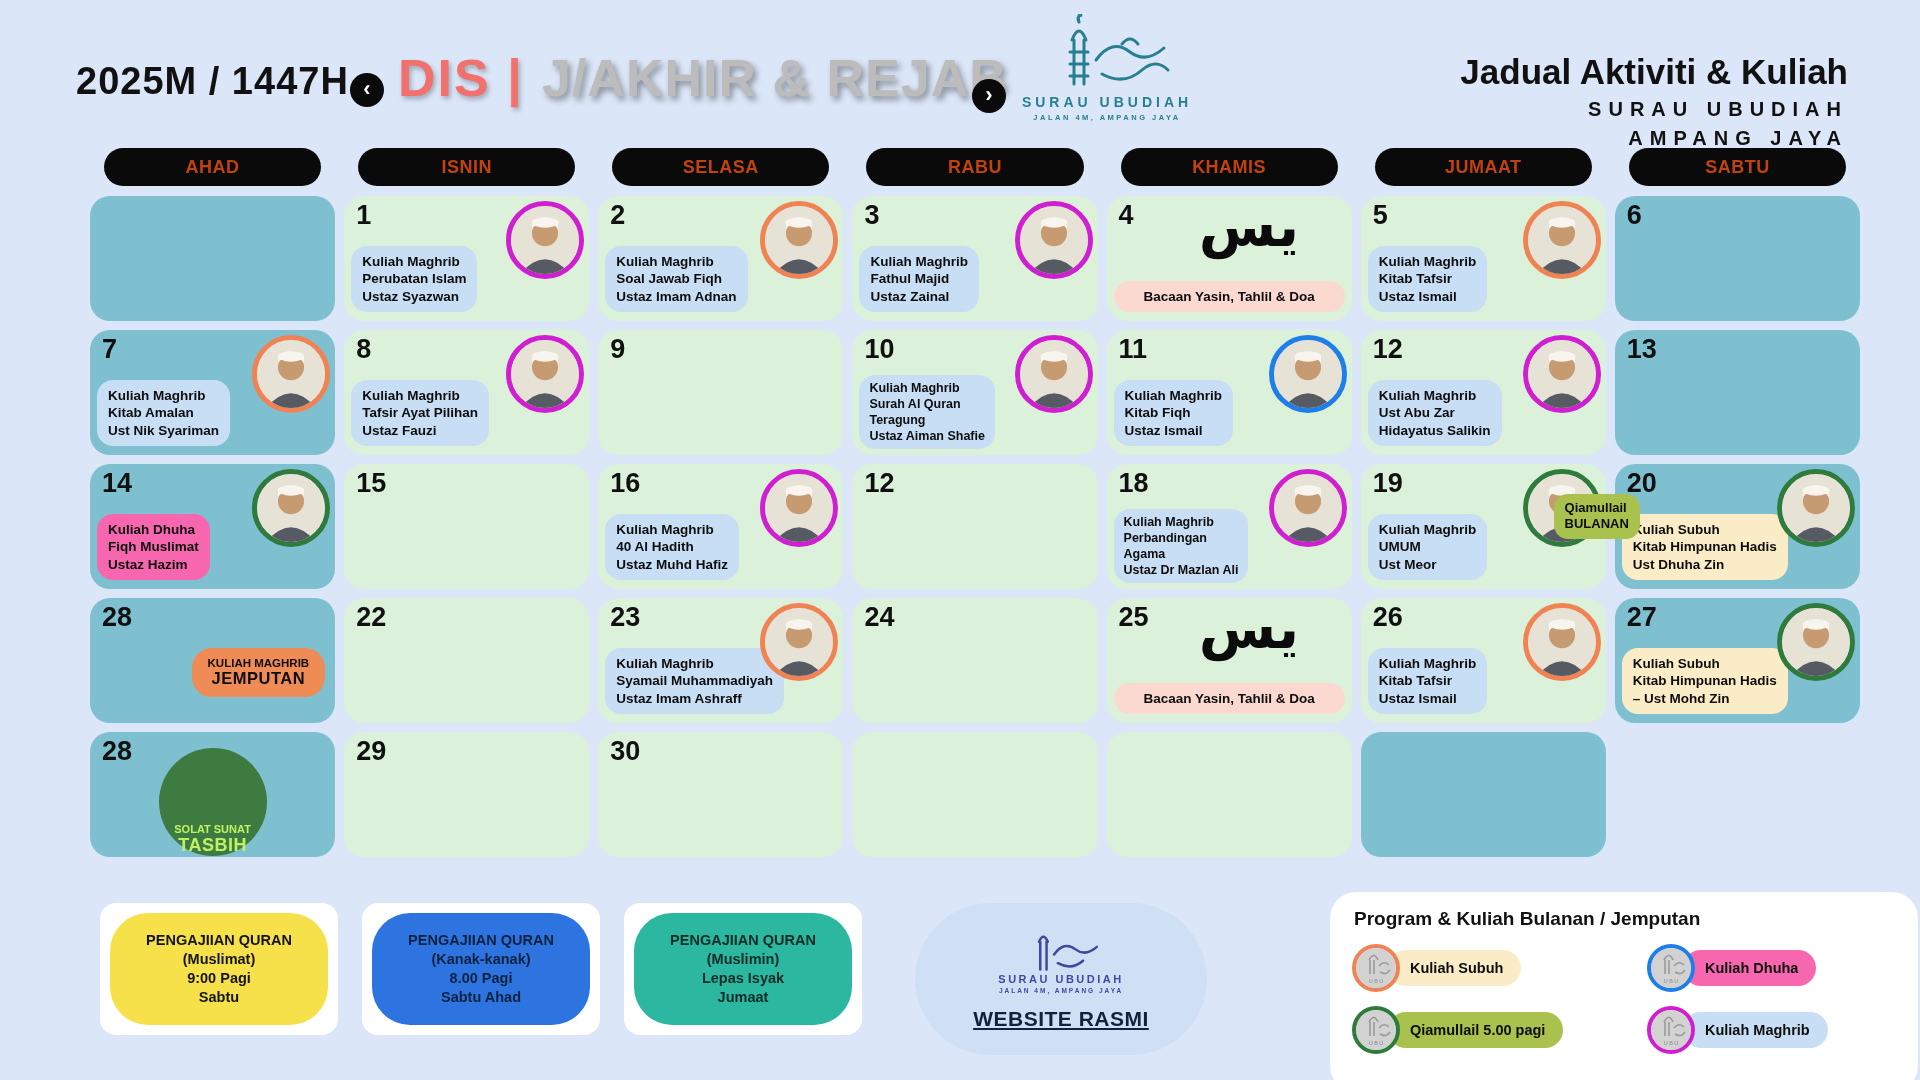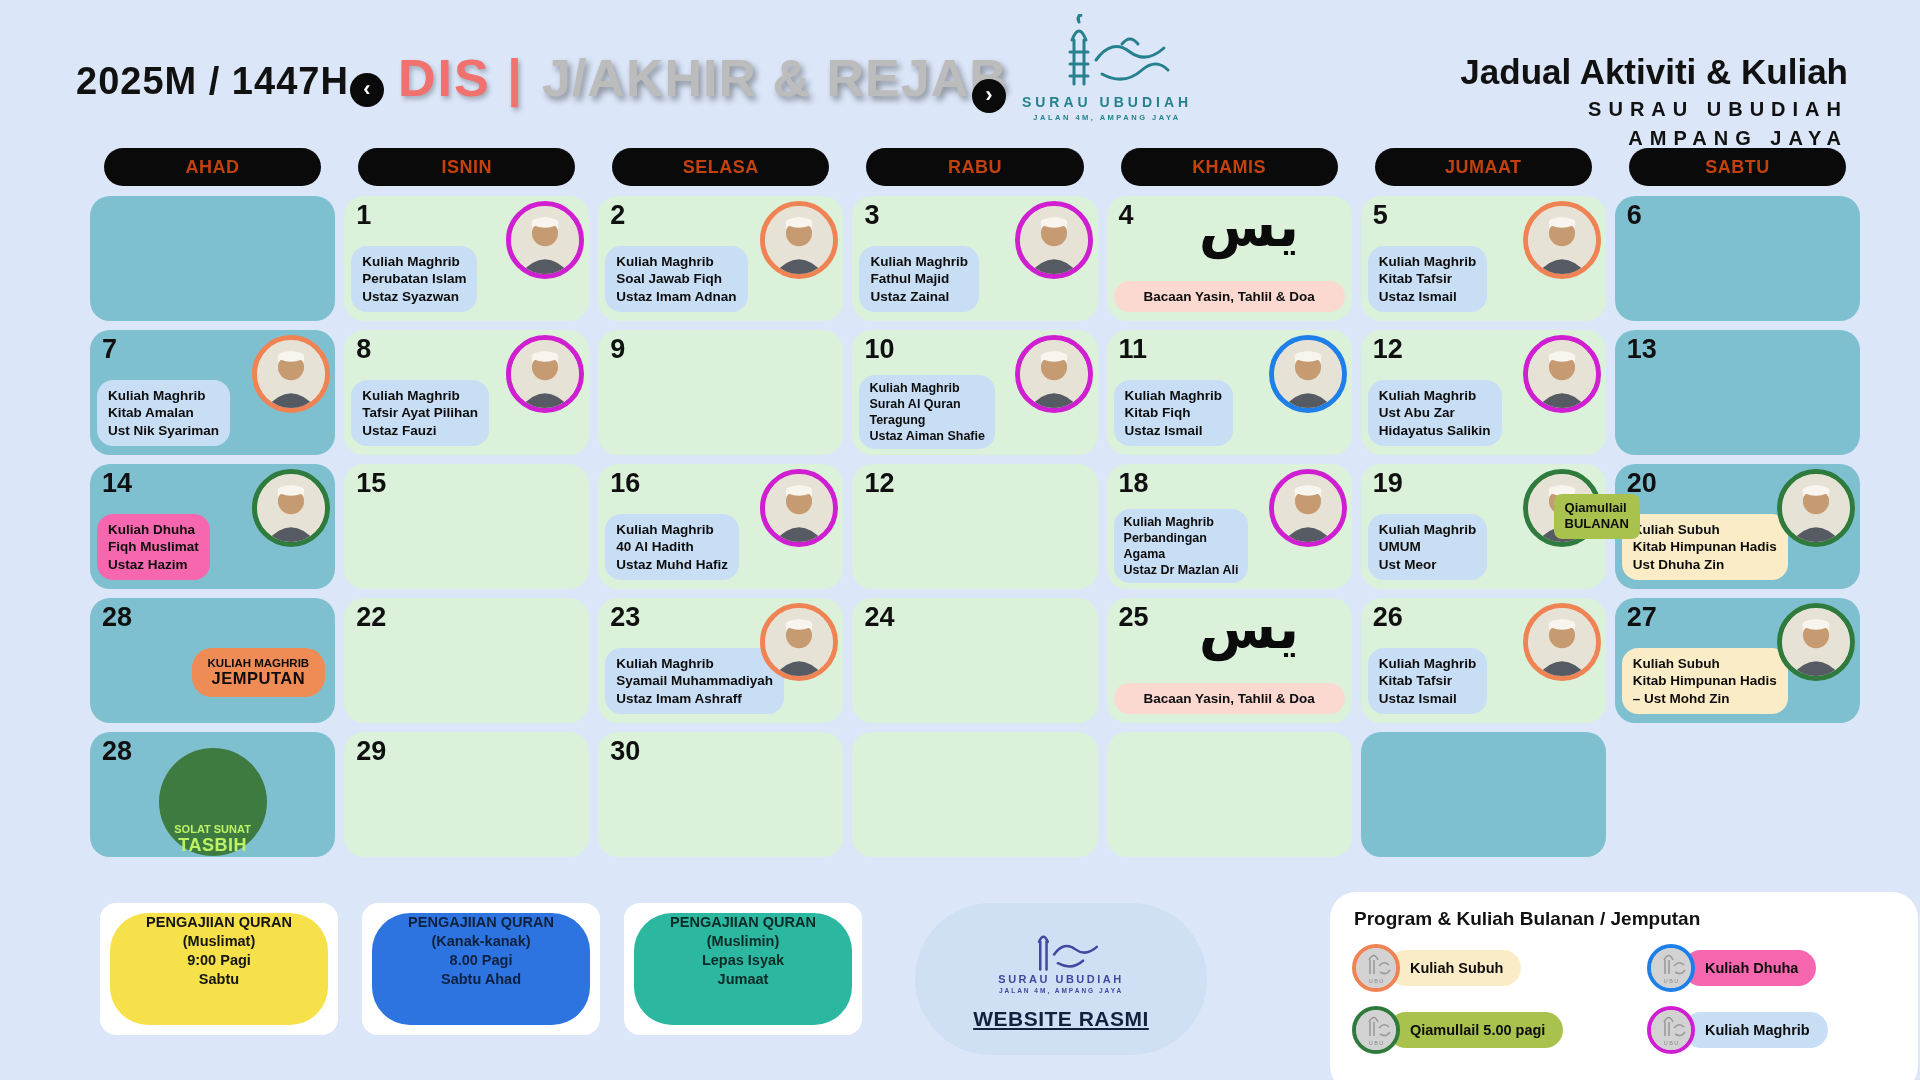--- a/index.html
+++ b/index.html
@@ -39,37 +39,37 @@
   .num{font-size:27px;font-weight:800;line-height:1;}
   .bubble{position:absolute;left:7px;bottom:9px;border-radius:16px;padding:7px 11px;
           font-weight:700;font-size:13.5px;line-height:1.28;color:#0d0d0d;max-width:162px;z-index:1;}
   .bubble.small{font-size:12.5px;padding:5px 10px;bottom:6px;}
   .photo{position:absolute;top:5px;right:5px;width:78px;height:78px;border:5px solid #999;
          border-radius:50%;overflow:hidden;background:#e7e2d6;z-index:2;box-sizing:border-box;}
   .photo svg{display:block;width:100%;height:100%;}
   .yasin-ar{position:absolute;top:0px;left:54%;transform:translateX(-40%);font-size:56px;line-height:1.1;
             color:#0b0b0b;font-weight:700;z-index:1;}
   .bubble.yasin-label{left:7px;right:7px;bottom:9px;max-width:none;text-align:center;}
-  .extra{position:absolute;right:-34px;top:30px;background:#a9c24d;border-radius:8px;padding:6px 11px;
+  .extra{position:absolute;right:-34px;top:30px;background:#a9c24d;border-radius:14px;padding:6px 11px;
          font-size:13px;font-weight:800;line-height:1.25;z-index:5;text-align:left;color:#0d0d0d;}
   .jemputan{position:absolute;right:10px;bottom:26px;background:#ef8b54;border-radius:20px;
             padding:9px 16px;text-align:center;color:#0d0d0d;}
   .jemputan .l1{font-size:11.5px;font-weight:800;}
   .jemputan .l2{font-size:16.5px;font-weight:900;letter-spacing:.5px;}
   .tasbih{position:absolute;left:50%;top:56%;transform:translate(-50%,-50%);width:108px;height:108px;
           border-radius:50%;background:#3e7b40;color:#bef264;display:flex;flex-direction:column;
           align-items:center;justify-content:flex-end;text-align:center;}
   .tasbih .l1{font-size:11px;font-weight:700;}
   .tasbih .l2{font-size:18px;font-weight:800;letter-spacing:.5px;}
 
   
   .cards{position:absolute;left:100px;top:903px;display:flex;gap:24px;}
   .card{width:238px;height:132px;background:#fff;border-radius:16px;padding:10px;box-sizing:border-box;}
   .card-bubble{width:100%;height:100%;border-radius:38px;display:flex;flex-direction:column;
-               align-items:center;justify-content:flex-start;text-align:center;line-height:1.3;}
+               align-items:center;justify-content:center;text-align:center;line-height:1.3;}
   .card-bubble div{font-weight:800;font-size:14.5px;}
   .website{position:absolute;left:915px;top:903px;width:292px;height:152px;background:#cfe0f5;border-radius:76px;
            display:flex;flex-direction:column;align-items:center;justify-content:center;cursor:pointer;}
   .website .w-name{font-size:11px;font-weight:800;color:#4446a0;letter-spacing:2.5px;margin-top:1px;}
   .website .w-addr{font-size:6.5px;font-weight:700;color:#4446a0;letter-spacing:2px;margin-top:2px;}
   .website .w-label{font-size:21px;font-weight:800;color:#14213d;text-decoration:underline;margin-top:13px;letter-spacing:.5px;}
   .legend{position:absolute;left:1330px;top:892px;width:588px;height:200px;background:#fff;border-radius:26px;box-sizing:border-box;}
   .legend-title{padding:16px 0 0 24px;font-size:19px;font-weight:800;color:#111;}
   .legend-grid{display:grid;grid-template-columns:1.15fr 1fr;gap:14px 4px;padding:14px 18px 0 22px;}
   .legend-item{display:flex;align-items:center;}

